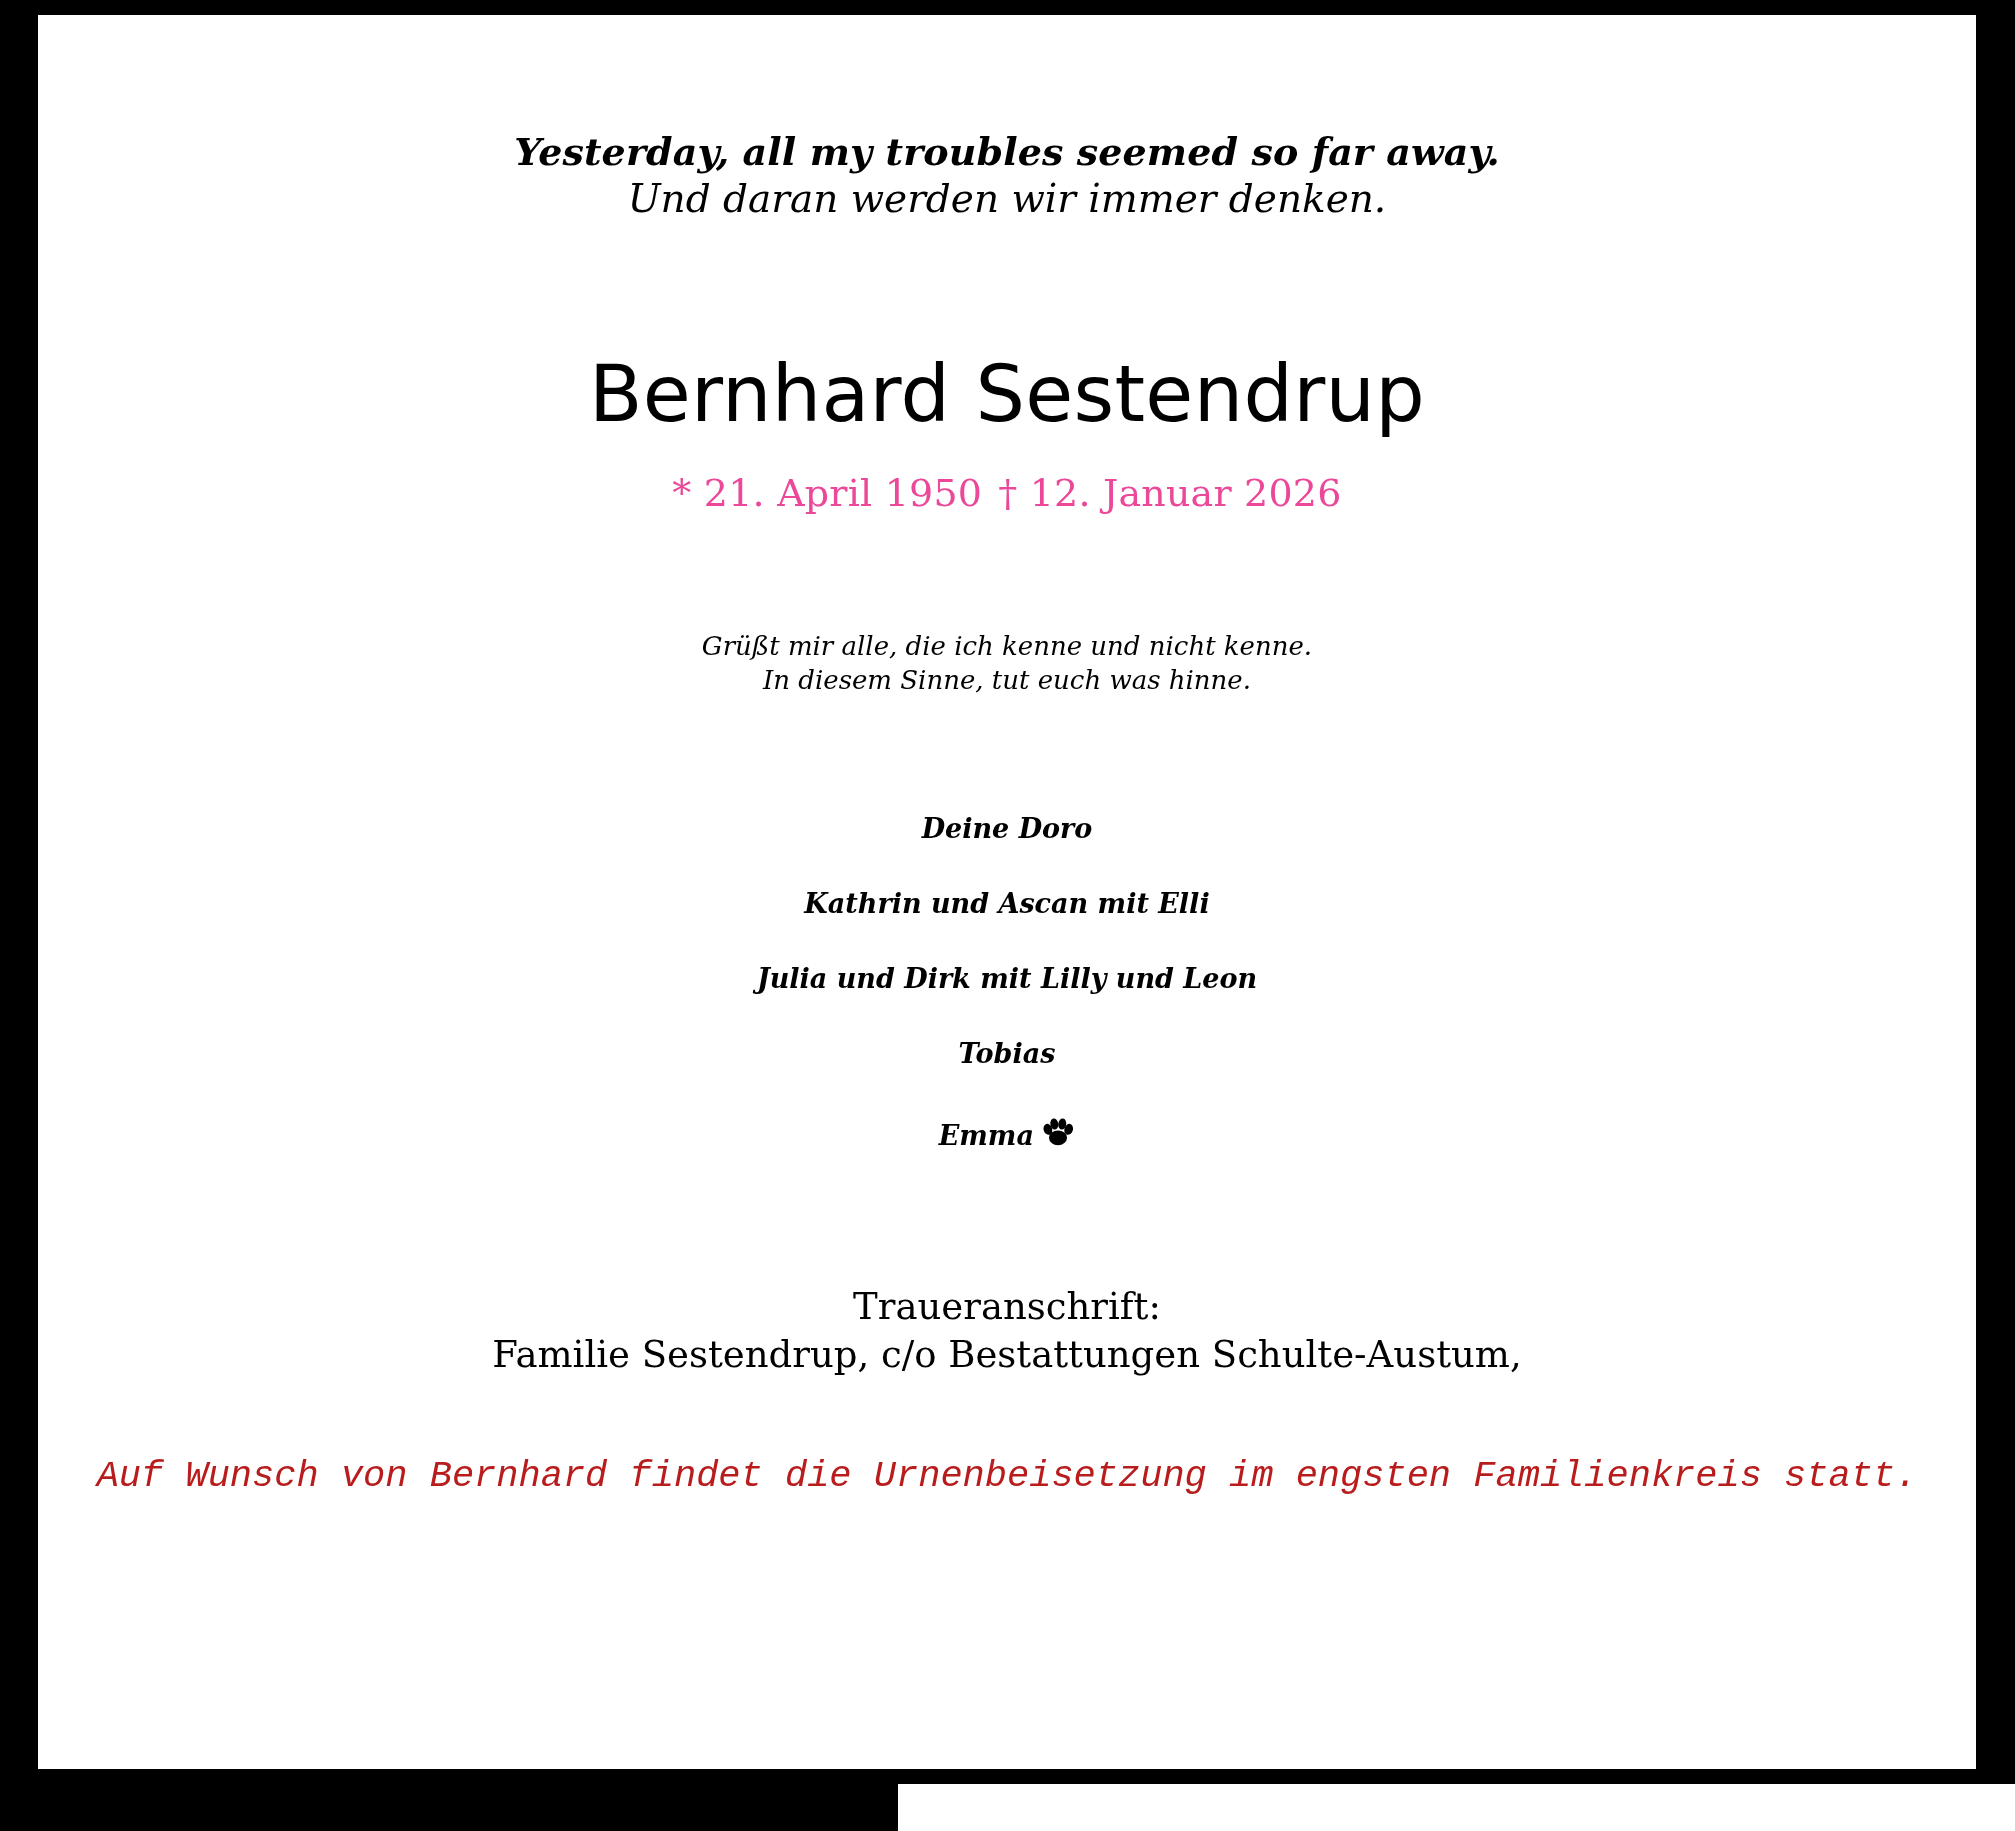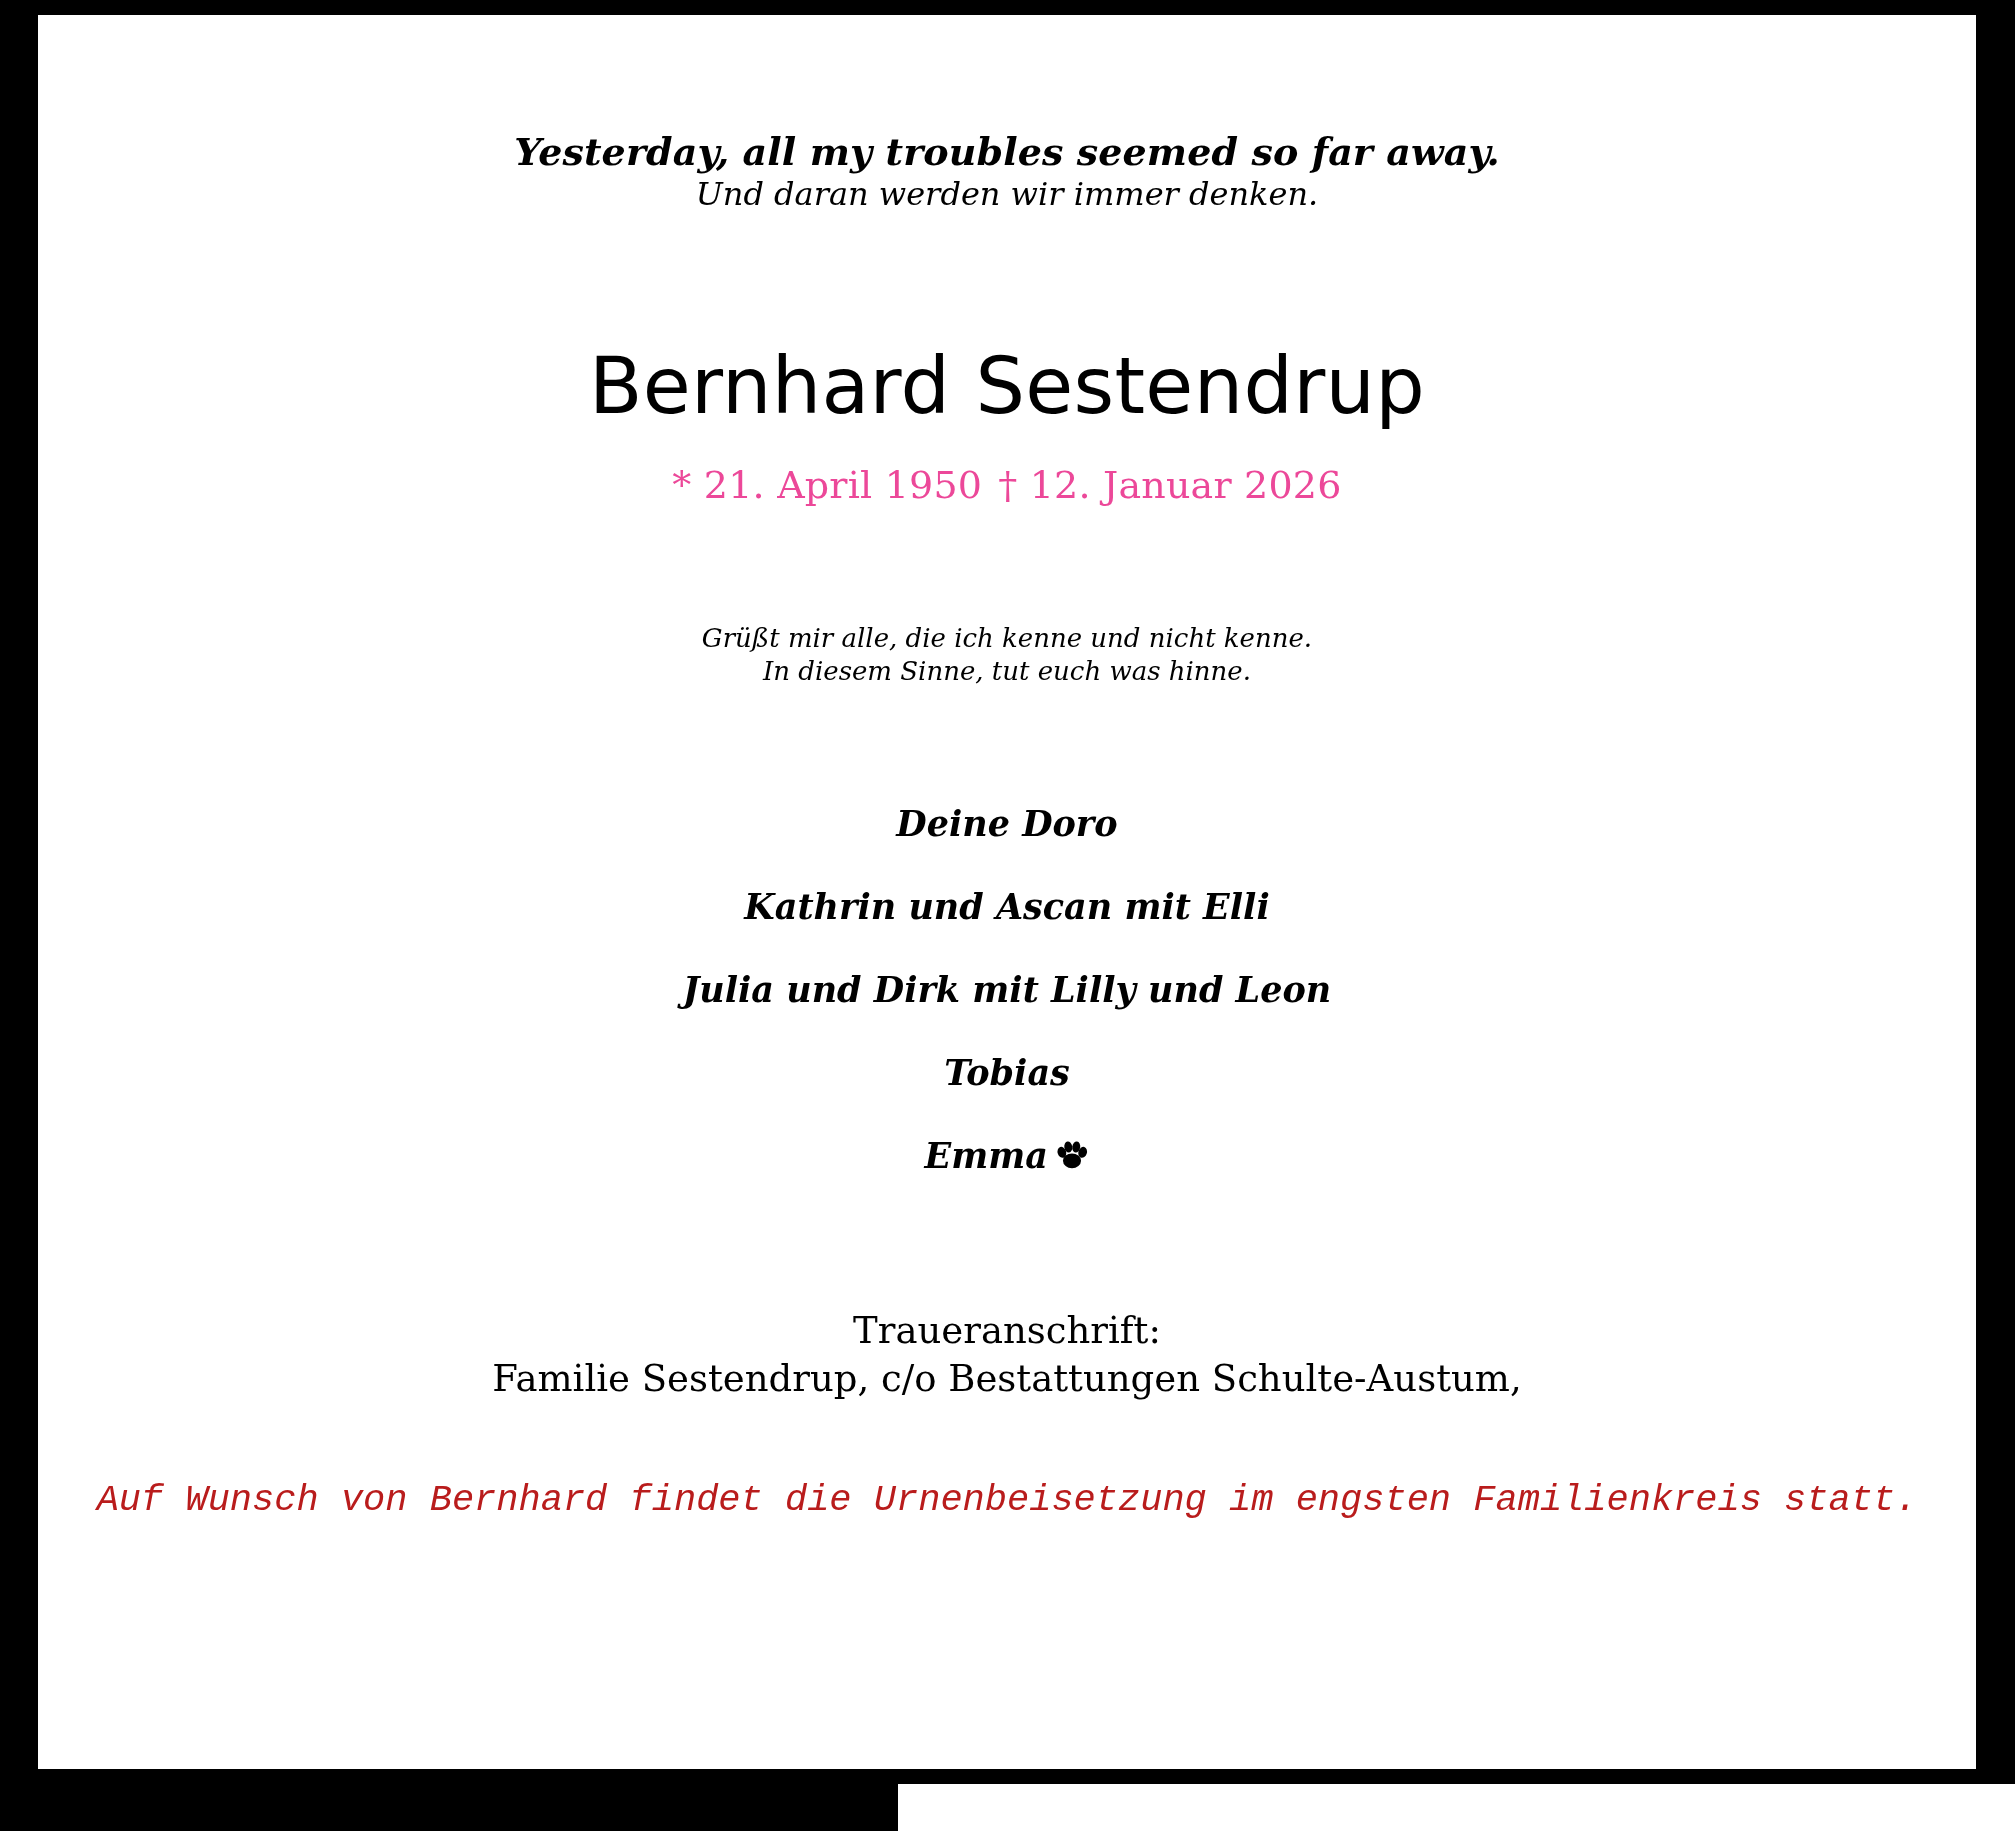--- a/index.html
+++ b/index.html
@@ -61,21 +61,21 @@
     color: #000000;
   }
   .epitaph-line1 {
     font-weight: bold;
     font-size: 38px;
     line-height: 1.18;
     letter-spacing: 0.1px;
   }
   .epitaph-line2 {
     font-weight: normal;
-    font-size: 32px;
+    font-size: 39px;
     line-height: 1.22;
   }
 
   .name {
     margin-top: 132px;
     font-family: "DejaVu Sans", sans-serif;
     font-size: 78px;
     font-weight: normal;
     letter-spacing: 0.3px;
     color: #000000;
@@ -105,21 +105,21 @@
   }
 
   .mourners {
     margin-top: 118px;
     text-align: center;
     color: #000000;
   }
   .mourner {
     font-style: italic;
     font-weight: bold;
-    font-size: 35px;
+    font-size: 27px;
     line-height: 1.0;
     margin-bottom: 48px;
     white-space: nowrap;
   }
   .mourner:last-child {
     margin-bottom: 0;
   }
   .paw-icon {
     display: inline-block;
     vertical-align: -3.7px;

